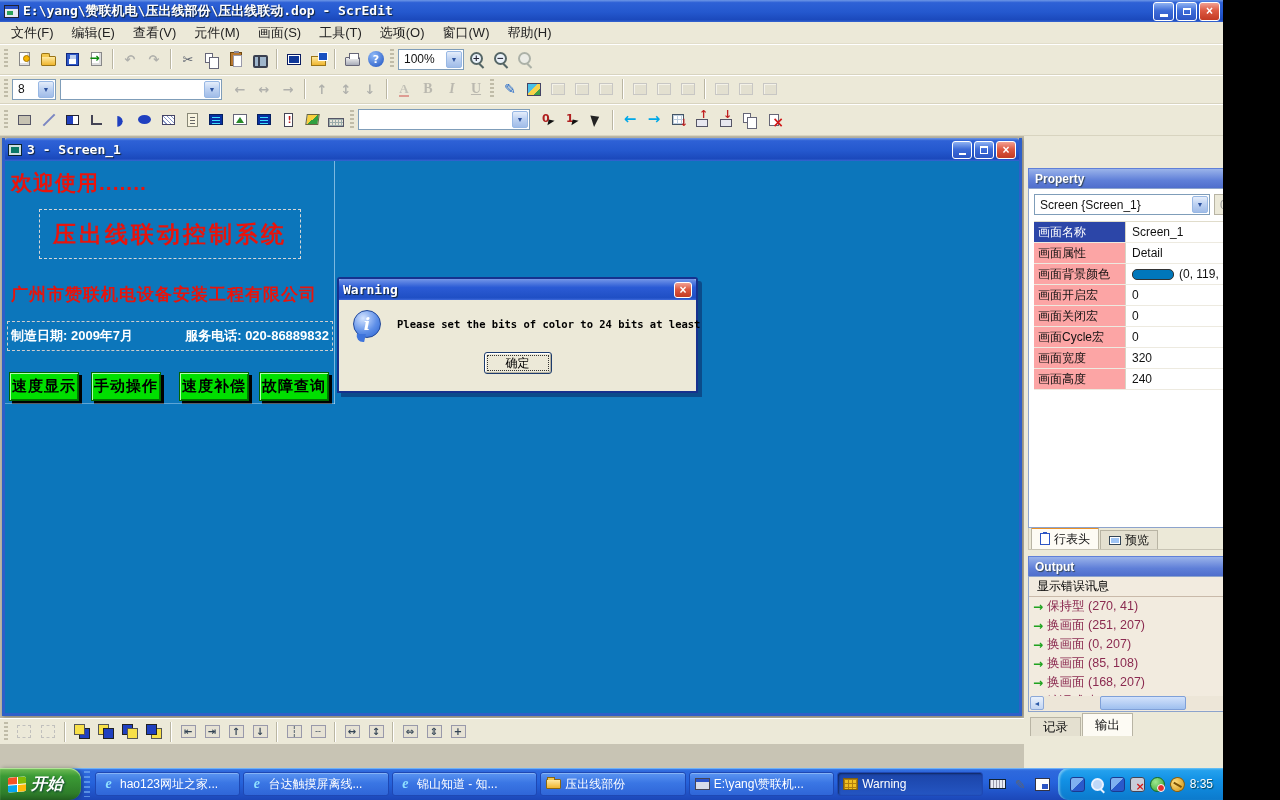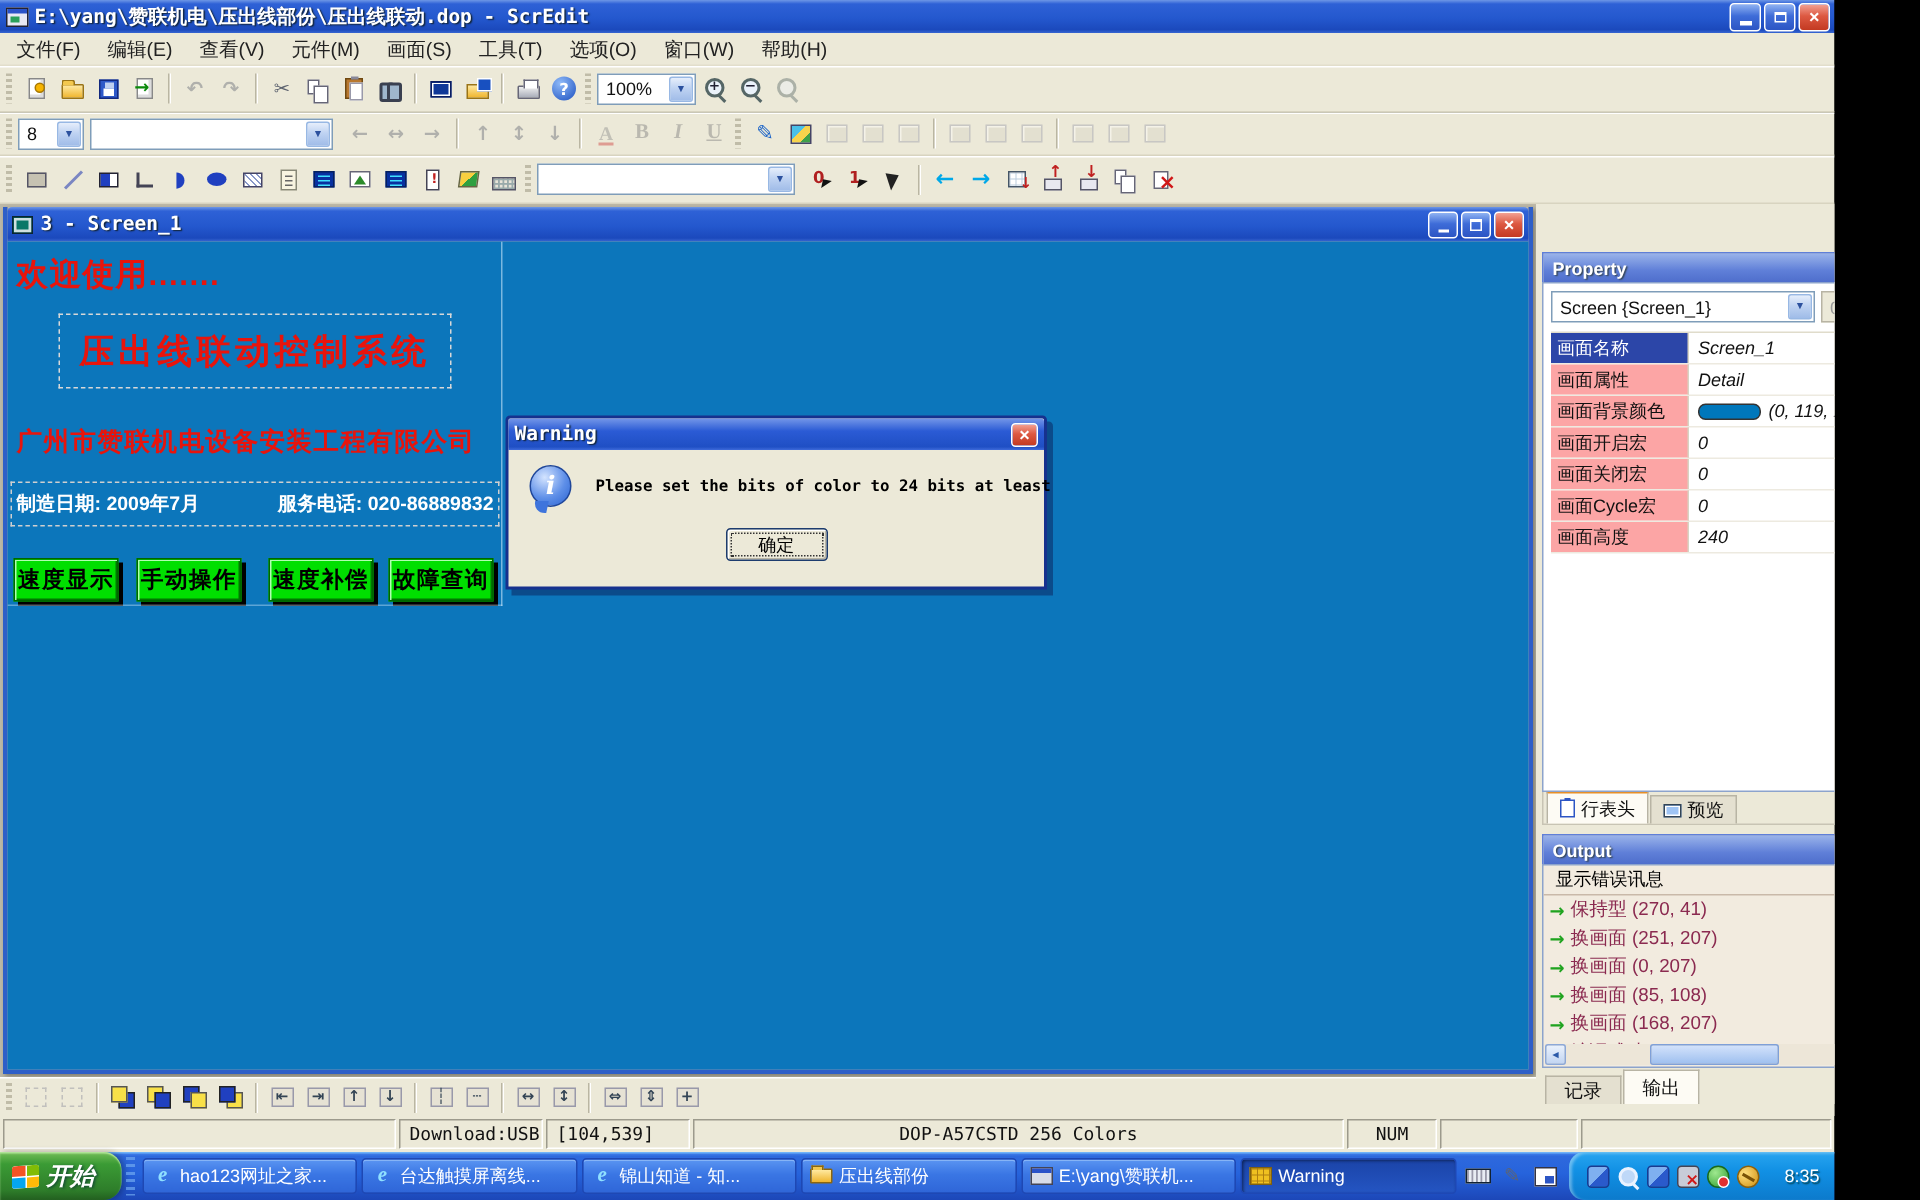--- a/index.html
+++ b/index.html
@@ -200,21 +200,21 @@
   .panel-body{background:#fff;border:1px solid #8CA3CC;flex:1;min-height:0;position:relative;}
 
   .prop-body{padding:5px;display:flex;flex-direction:column;height:340px;}
   .prop-top{display:flex;gap:4px;}
   .prop-combo{width:176px;}
   .prop-spin{width:56px;}
   .pgrid{margin-top:6px;border-top:1px solid #E0DCCB;position:relative;}
   .prow{display:flex;height:21px;border-bottom:1px solid #EDEAE0;}
   .plabel{width:92px;flex:0 0 92px;background:#fca5a5;border-right:1px solid #D8D4C4;display:flex;align-items:center;padding:0 4px;font-size:12px;}
   .prow.active .plabel{background:#2C46A8;color:#fff;}
-  .pval{flex:1;display:flex;align-items:center;padding:0 6px;font-size:12px;gap:5px;font-style:italic;}
+  .pval{flex:1;display:flex;align-items:center;padding:0 6px;font-size:12px;gap:5px;}
   .swatch{display:none;width:42px;height:11px;border:1px solid #333;border-radius:5px;}
   .swatch.show{display:inline-block;}
   .mini-ud{position:absolute;right:0;top:1px;width:14px;height:19px;display:flex;flex-direction:column;gap:1px;}
   .mini-ud span{flex:1;background:#ECE9D8;border:1px solid #C4C0B0;font-size:5px;color:#999;display:flex;align-items:center;justify-content:center;}
 
   .tabrow{display:flex;align-items:flex-end;height:22px;background:#ECE9D8;border:1px solid #C8C4B4;border-top:none;padding-left:2px;gap:1px;}
   .ptab{display:flex;align-items:center;gap:4px;height:19px;padding:0 8px;background:#E4E0D0;border:1px solid #B8B4A4;border-bottom:none;font-size:12px;}
   .ptab.active{background:#FDFBF4;height:22px;border-top:2px solid #E89028;font-weight:400;}
   .ti-clip{width:10px;height:12px;background:#fff;border:1px solid #2C55C4;position:relative;}
   .ti-clip::before{content:"";position:absolute;left:2px;top:-2px;width:4px;height:2px;background:#2C55C4;}
@@ -284,21 +284,21 @@
   .tr-blue{background:linear-gradient(135deg,#7FB0F0 0 50%,#2A5ACB 50%);border:1px solid #1A3A90;}
   .tr-mag{background:transparent;}
   .tr-mag::before{content:"";width:9px;height:9px;border:2px solid #EAF2FF;border-radius:50%;background:#BFD8F8;}
   .tr-mag::after{content:"";position:absolute;right:0;bottom:0;width:5px;height:2px;background:#EAF2FF;transform:rotate(45deg);}
   .tr-mute{background:#C8CCD8;border:1px solid #445;}
   .tr-mute::after{content:"×";color:#D01818;font:900 11px "DejaVu Sans",sans-serif;position:absolute;right:-1px;bottom:-2px;}
   .tr-green{background:radial-gradient(circle at 35% 30%,#9FE88F,#2F9E2F);border-radius:50%;border:1px solid #1A6A1A;}
   .tr-green::after{content:"";position:absolute;right:-1px;bottom:-1px;width:6px;height:6px;border-radius:50%;background:#E03030;border:1px solid #fff;}
   .tr-gold{background:radial-gradient(circle at 35% 30%,#FFE080,#D09010);border-radius:50%;border:1px solid #906008;transform:rotate(-15deg);}
   .tr-gold::before{content:"";width:9px;height:2px;background:#7A5206;transform:rotate(45deg);}
-  .clock{color:#fff;font-size:12px;margin-left:12px;text-shadow:1px 1px 1px #045;}
+  .clock{color:#fff;font-size:12px;margin-left:0;text-shadow:1px 1px 1px #045;}
 </style>
 </head>
 <body>
 
 <div class="app">
 
   <div class="titlebar">
     <span class="app-ico"></span>
     <span class="ttext">E:\yang\赞联机电\压出线部份\压出线联动.dop - ScrEdit</span>
     <span class="wbtn">
@@ -922,20 +922,27 @@
                 <div class="pval">
 
                   <span>0</span>
                 </div>
               </div>
                 <div class="prow">
                 <div class="plabel">画面Cycle宏</div>
                 <div class="pval">
 
                   <span>0</span>
+                </div>
+              </div>
+                <div class="prow">
+                <div class="plabel">画面宽度</div>
+                <div class="pval">
+
+                  <span>320</span>
                 </div>
               </div>
                 <div class="prow">
                 <div class="plabel">画面高度</div>
                 <div class="pval">
 
                   <span>240</span>
                 </div>
               </div>
               </div>
@@ -1010,29 +1017,20 @@
         </div>
         <div class="otabrow">
 
         <div class="otab">记录</div>
             <div class="otab active">输出</div>
           </div>
       </div>
     </div>
   </div>
 
-  <div class="statusbar">
-    <span class="seg" style="width:262px"></span>
-    <span class="seg" style="width:96px">Download:USB</span>
-    <span class="seg" style="width:96px">[104,539]</span>
-    <span class="seg c" style="width:434px">DOP-A57CSTD 256 Colors</span>
-    <span class="seg c" style="width:60px">NUM</span>
-    <span class="seg" style="width:92px"></span>
-    <span class="seg" style="flex:1"></span>
-  </div>
 
   <div class="taskbar">
     <button class="startbtn">
       <span class="flag">
           <i></i>
           <i></i>
           <i></i>
           <i></i>
         </span>
       <span>开始</span>

